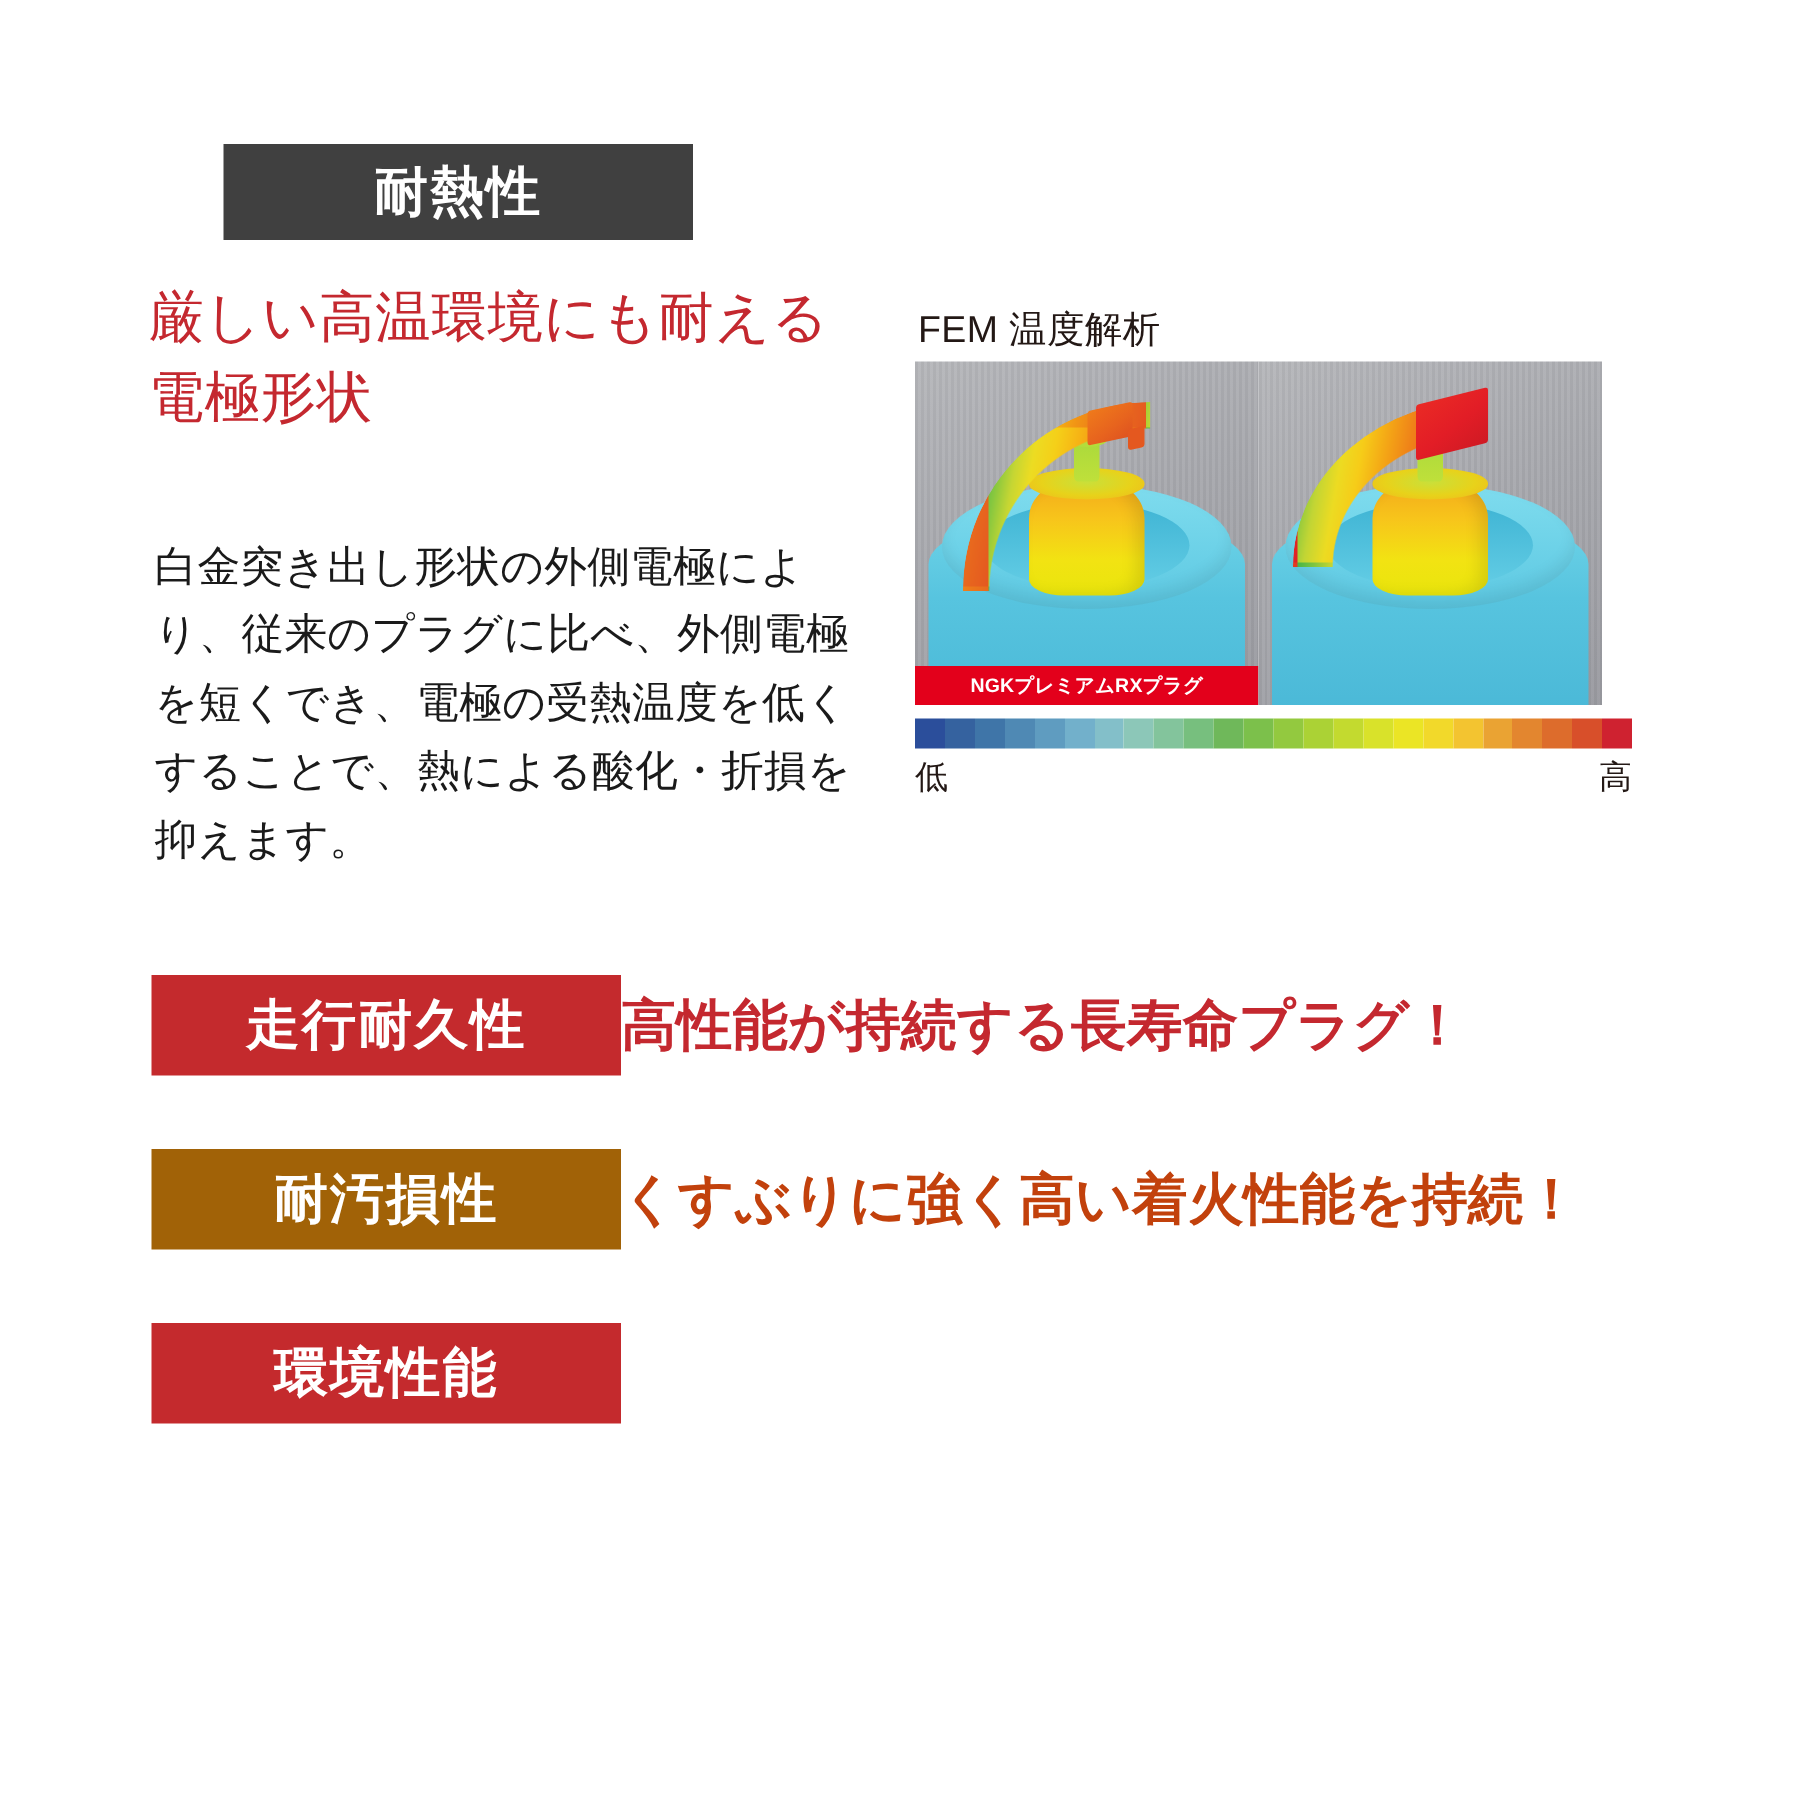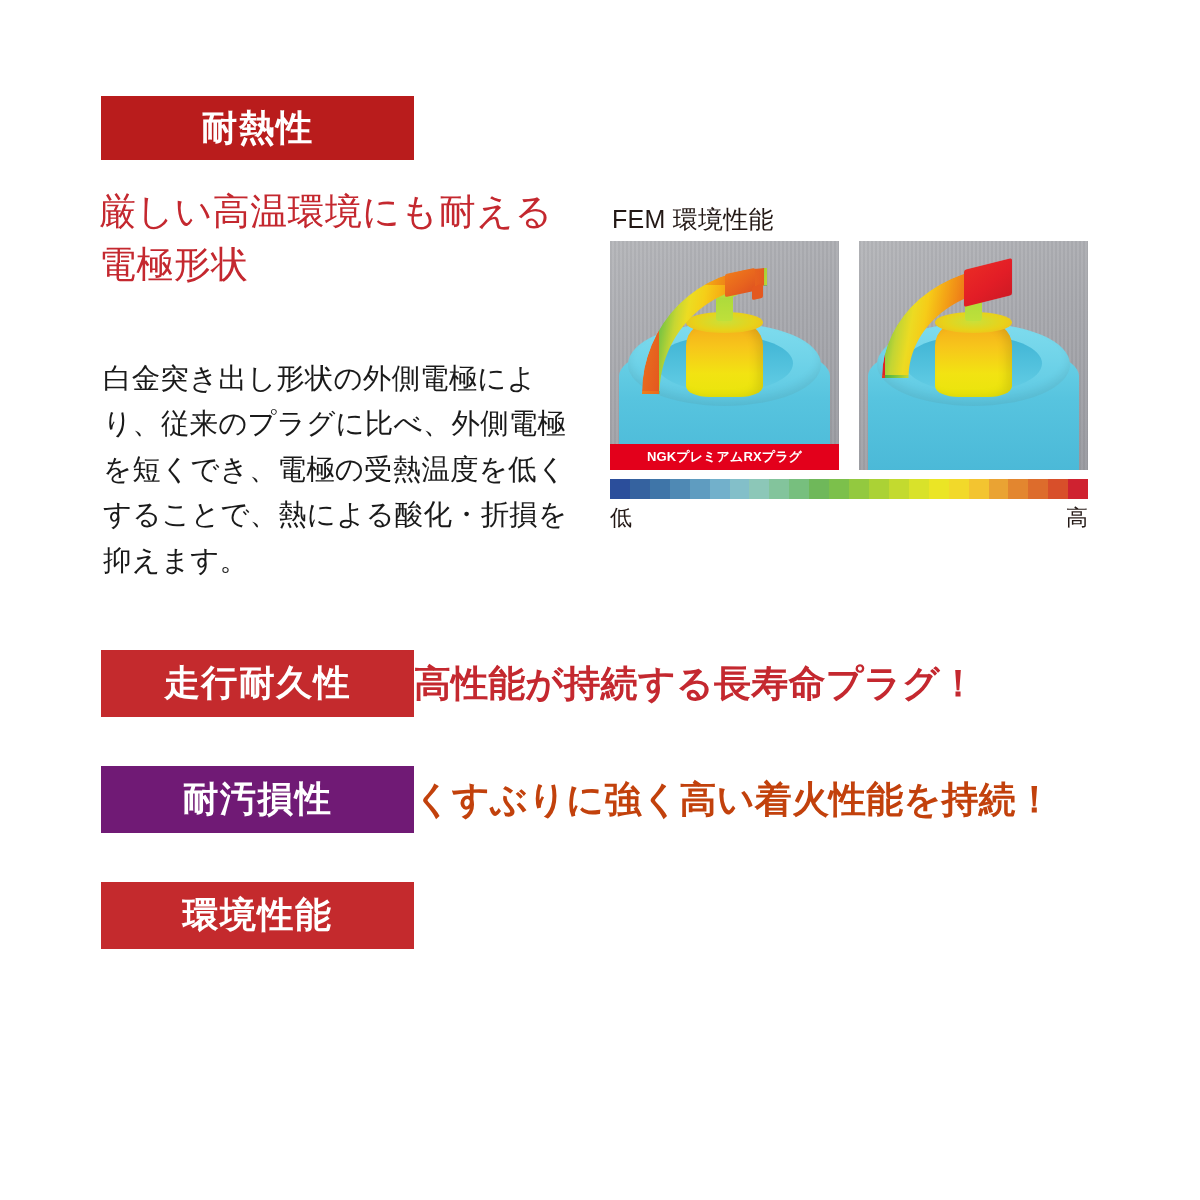--- a/index.html
+++ b/index.html
@@ -75,21 +75,21 @@
     letter-spacing: 0.01em;
   }
 
   #fem-panels {
     position: absolute;
     left: 610px;
     top: 241px;
     width: 478px;
     height: 229px;
     display: flex;
-    justify-content: space-between;
+    justify-content: flex-start;
   }
 
   .fem-panel {
     position: relative;
     width: 229px;
     height: 229px;
     overflow: hidden;
     background:
       repeating-linear-gradient(90deg, rgba(0,0,0,0.035) 0 2px, rgba(255,255,255,0.035) 2px 4px),
       linear-gradient(160deg, #b6b7bb 0%, #a8a9ae 45%, #9a9ba1 100%);
@@ -308,29 +308,29 @@
     color: #c4282f;
     font-size: 37px;
     font-weight: 700;
     letter-spacing: 0.005em;
     white-space: nowrap;
   }
 </style>
 </head>
 <body>
 
-<div class="red-box" id="heat-badge" style="background: #b91c1c;">
+<div class="red-box" id="heat-badge" style="background: #404040; margin-left: 48px;">
   <span>耐熱性</span>
 </div>
 
 <div id="heat-heading" style="color: rgb(196, 40, 47);">厳しい高温環境にも耐える<br>電極形状</div>
 
 <p id="heat-body" style="color: rgb(26, 26, 26);">白金突き出し形状の外側電極により、従来のプラグに比べ、外側電極を短くでき、電極の受熱温度を低くすることで、熱による酸化・折損を抑えます。</p>
 
-<div id="fem-title">FEM 環境性能</div>
+<div id="fem-title">FEM 温度解析</div>
 
 <div id="fem-panels">
 
   <div class="fem-panel">
     <div class="shell-outer"></div>
     <div class="shell-lip"></div>
     <div class="shell-bore"></div>
     <div class="insulator"></div>
     <div class="insulator-top"></div>
     <div class="center-pin"></div>
@@ -387,21 +387,21 @@
 </div>
 
 <div class="feature-row" id="feature-row-0">
   <div class="feature-badge" style="background: rgb(196, 42, 45);">
     <span>走行耐久性</span>
   </div>
   <div class="feature-text" style="color: rgb(196, 40, 47);">高性能が持続する長寿命プラグ！</div>
 </div>
 
 <div class="feature-row" id="feature-row-1">
-  <div class="feature-badge" style="background: #701a75;">
+  <div class="feature-badge" style="background: #a16207;">
     <span>耐汚損性</span>
   </div>
   <div class="feature-text" style="color: #c2410c;">くすぶりに強く高い着火性能を持続！</div>
 </div>
 
 <div class="feature-row" id="feature-row-2">
   <div class="feature-badge" style="background: rgb(196, 42, 45); align-items: center;">
     <span>環境性能</span>
   </div>
 </div>

